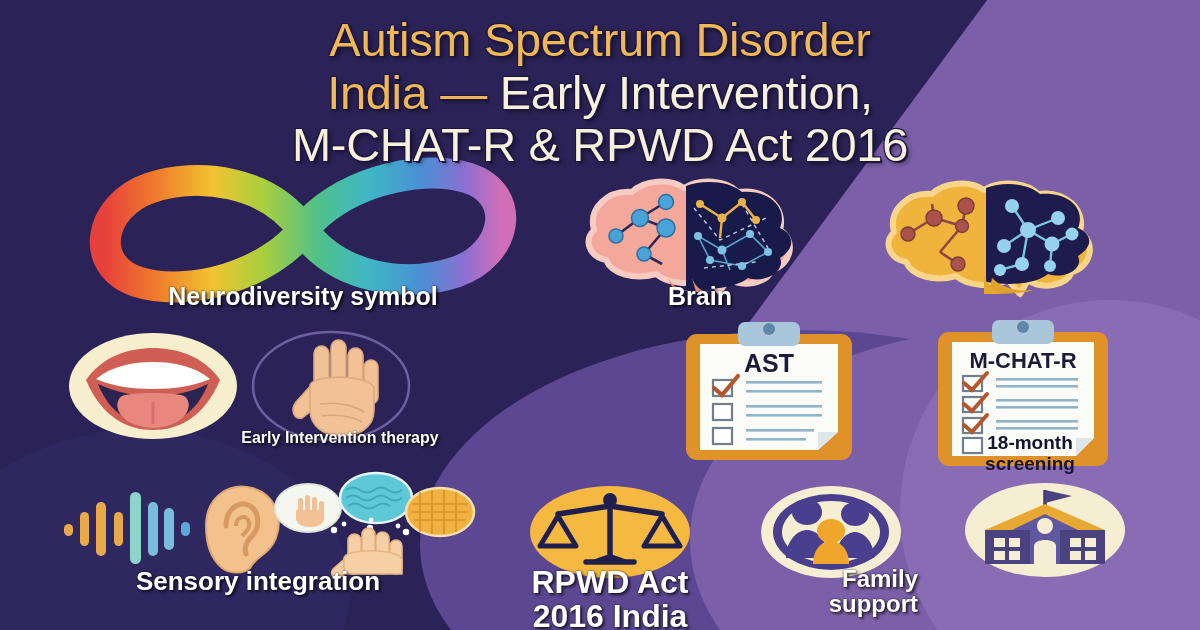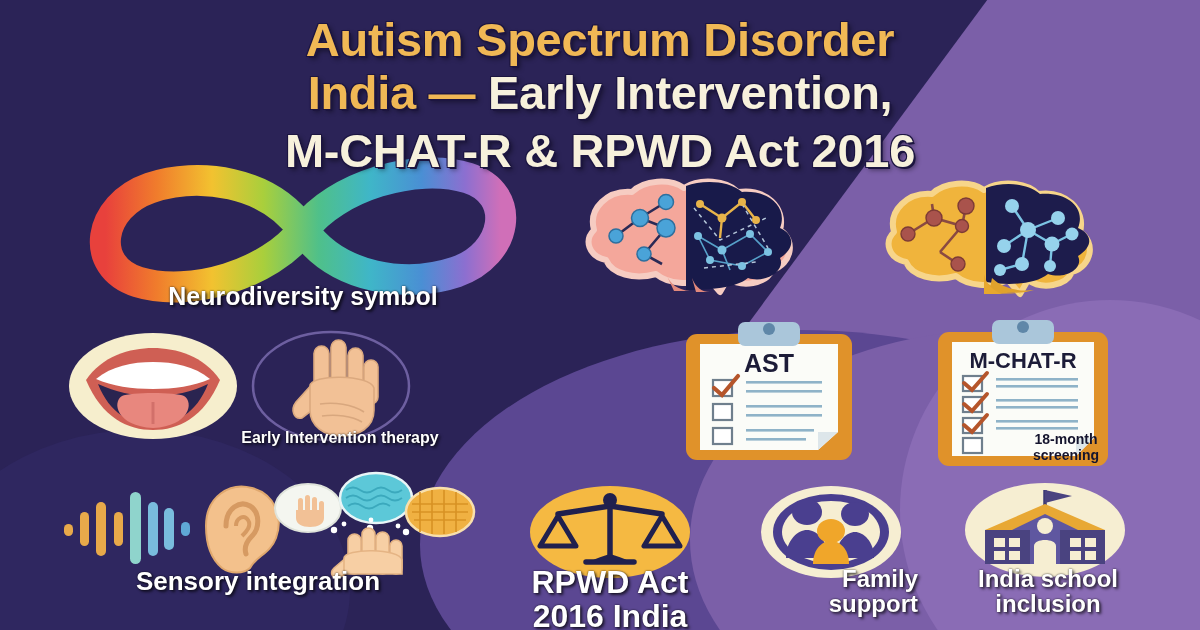--- a/index.html
+++ b/index.html
@@ -21,32 +21,31 @@
   }
   .blob-a { left:420px; top:330px; width:760px; height:430px; background:#5b4792; }
   .blob-b { left:690px; top:330px; width:620px; height:420px; background:#7b5fa8; }
   .blob-c { left:900px; top:300px; width:420px; height:420px; background:#8a6cb5; }
   .blob-d { left:-70px; top:430px; width:420px; height:320px; background:#2f2760; }
 
   
   .title {
     position:absolute; left:0; top:14px; width:1200px;
     text-align:center; line-height:1.12;
-    font-size:47px; font-weight:bold; letter-spacing:-0.3px;
+    font-size:47px; font-weight:normal; letter-spacing:-0.3px;
     z-index:30;
   }
   .title .ln { display:block; white-space:nowrap; }
   .gold {
     color:#f0b855;
     text-shadow: 2px 2px 0 #1c1540, -1px -1px 0 #1c1540, 1px -1px 0 #1c1540, -1px 1px 0 #1c1540, 3px 3px 5px rgba(0,0,0,.45);
   }
   .cream {
     color:#f7f1dc;
     text-shadow: 2px 2px 0 #1c1540, -1px -1px 0 #1c1540, 1px -1px 0 #1c1540, -1px 1px 0 #1c1540, 3px 3px 5px rgba(0,0,0,.45);
-    margin-top: 6px;
   }
 
   
   .cap {
     position:absolute; text-align:center; color:#ffffff;
     font-weight:bold; line-height:1.05; z-index:25;
     text-shadow: 2px 2px 3px rgba(0,0,0,.65), 0 0 2px rgba(0,0,0,.8);
     white-space:pre-line;
   }
 
@@ -136,20 +135,21 @@
           <circle cx="152" cy="72" r="4.5"></circle>
         <circle cx="180" cy="56" r="4"></circle>
           <circle cx="198" cy="74" r="4"></circle>
         <circle cx="172" cy="88" r="4"></circle>
           <circle cx="140" cy="82" r="4"></circle>
       </g>
       <path d="M122,100 C126,110 132,114 140,114 L126,114 Z" fill="#e2897c"></path>
       <path d="M96,96 C100,106 108,112 120,113 L104,113 Z" fill="#e2897c"></path>
     </svg>
   </div>
+  <div class="cap" style="left:580px; top:283px; width:240px; font-size:25px;">Brain</div>
 
   <div class="ic" style="left:872px;top:182px;width:250px;height:112px;">
     <svg width="250" height="112" viewBox="0 0 250 112">
       <path d="M22,50 C16,28 36,10 60,12 C72,0 98,-2 112,8 C128,-2 154,0 166,12 C194,8 214,28 208,50 C224,60 220,84 200,90 C194,104 170,108 156,98 L148,112 L136,98 C118,106 96,104 84,94 C62,100 40,94 34,80 C16,76 12,60 22,50 Z" fill="#f0b43c" stroke="#f7d58a" stroke-width="6" stroke-linejoin="round"></path>
       <path d="M114,6 L114,100 C138,104 164,102 176,92 C194,98 212,86 206,74 C222,64 220,52 206,46 C214,26 196,10 168,12 C154,0 130,0 114,6 Z" fill="#1d1c4c"></path>
       <g stroke="#8a4a42" stroke-width="2.6" fill="none">
         <path d="M36,52 L62,36 L90,44 L68,70"></path>
         <path d="M62,36 L60,22 M90,44 L94,24 M68,70 L86,82"></path>
       </g>
       <g fill="#a9534c" stroke="#7d3b36" stroke-width="1.4">
@@ -263,21 +263,21 @@
         <rect x="66" y="85" width="76" height="2.6" fill="#8fb3c8"></rect>
         <rect x="66" y="94" width="76" height="2.6" fill="#8fb3c8"></rect>
       </g>
       <g>
         <rect x="33" y="108" width="19" height="16" fill="#ffffff" stroke="#6f7f8d" stroke-width="2.2"></rect>
         <rect x="66" y="109" width="68" height="2.6" fill="#8fb3c8"></rect>
         <rect x="66" y="118" width="60" height="2.6" fill="#8fb3c8"></rect>
       </g>
     </svg>
   </div>
-  <div class="cap" style="left:1004px; top:432px; width:124px; font-size:14px; color:#14142e; text-shadow:none; line-height:1.12;">18-month
+  <div class="cap" style="left:968px; top:432px; width:124px; font-size:19px; color:#14142e; text-shadow:none; line-height:1.12;">18-month
 screening</div>
 
   <div class="ic" style="left:58px;top:482px;width:400px;height:92px;">
     <svg width="400" height="92" viewBox="0 0 400 92">
 
       <g>
         <rect x="6" y="42" width="9" height="12" rx="4.5" fill="#e8a94a"></rect>
         <rect x="22" y="30" width="9" height="34" rx="4.5" fill="#e8a94a"></rect>
         <rect x="38" y="20" width="10" height="54" rx="5" fill="#e8a94a"></rect>
         <rect x="56" y="30" width="9" height="34" rx="4.5" fill="#e8a94a"></rect>
@@ -387,16 +387,14 @@
           <rect x="49" y="56" width="11" height="9"></rect>
         <rect x="34" y="69" width="11" height="9"></rect>
           <rect x="49" y="69" width="11" height="9"></rect>
         <rect x="110" y="56" width="11" height="9"></rect>
           <rect x="125" y="56" width="11" height="9"></rect>
         <rect x="110" y="69" width="11" height="9"></rect>
           <rect x="125" y="69" width="11" height="9"></rect>
       </g>
     </svg>
   </div>
-  <div class="cap" style="left:948px; top:566px; width:200px; font-size:24px;">India school
-inclusion</div>
 
 </div>
 
 </body></html>

